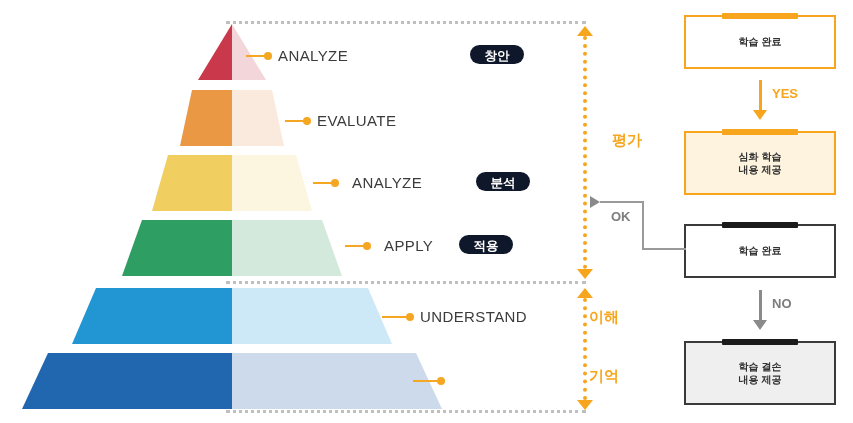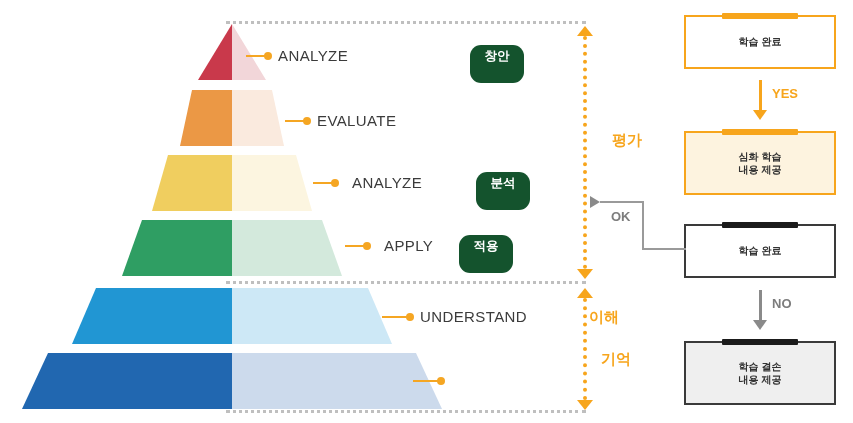--- a/index.html
+++ b/index.html
@@ -14,22 +14,22 @@
   .hrule{position:absolute;height:0;border-top:3px dotted #bfbfbf;}
 
   
   .lvl-label{position:absolute;font-size:15px;letter-spacing:.4px;
              color:#3b3b3b;font-weight:400;white-space:nowrap;}
   .connector{position:absolute;height:2px;background:#f5a623;}
   .conn-dot{position:absolute;width:8px;height:8px;border-radius:50%;
             background:#f5a623;}
 
   
-  .pill{position:absolute;background:#14532d;color:#fff;border-radius:11px;
-        font-size:12.5px;font-weight:700;line-height:22px;height:38px;
+  .pill{position:absolute;background:#0f172a;color:#fff;border-radius:11px;
+        font-size:12.5px;font-weight:700;line-height:22px;height:19px;
         text-align:center;white-space:nowrap;}
 
   
   .vaxis{position:absolute;width:0;border-left:4px dotted #f7a51c;}
   .vtri{position:absolute;width:0;height:0;border-left:8px solid transparent;
         border-right:8px solid transparent;}
   .vtri.up{border-bottom:10px solid #f7a51c;}
   .vtri.down{border-top:10px solid #f7a51c;}
   .ko-axis{position:absolute;color:#f7a51c;font-weight:700;font-size:15px;
            white-space:nowrap;}
@@ -120,21 +120,21 @@
 
   <div class="vtri up" style="left:577px;top:26px;"></div>
   <div class="vaxis" style="left:583px;top:36px;height:233px;"></div>
   <div class="vtri down" style="left:577px;top:269px;"></div>
   <div class="ko-axis" style="left:612px;top:131px;">평가</div>
 
   <div class="vtri up" style="left:577px;top:288px;"></div>
   <div class="vaxis" style="left:583px;top:298px;height:102px;"></div>
   <div class="vtri down" style="left:577px;top:400px;"></div>
   <div class="ko-axis" style="left:589px;top:308px;">이해</div>
-  <div class="ko-axis" style="left:589px;top:350px;margin-left:12px;">기억</div>
+  <div class="ko-axis" style="left:589px;top:367px;">기억</div>
 
   <div class="fbox orange" style="left:684px;top:15px;width:152px;height:54px;">학습 완료</div>
   <div class="tab o" style="left:722px;top:13px;width:76px;"></div>
 
   <div class="farrow o" style="left:759px;top:80px;height:32px;"></div>
   <div class="fhead o" style="left:753px;top:110px;"></div>
   <div class="flabel o" style="left:772px;top:86px;">YES</div>
 
   <div class="fbox orange-fill" style="left:684px;top:131px;width:152px;height:64px;">심화 학습
 내용 제공</div>

